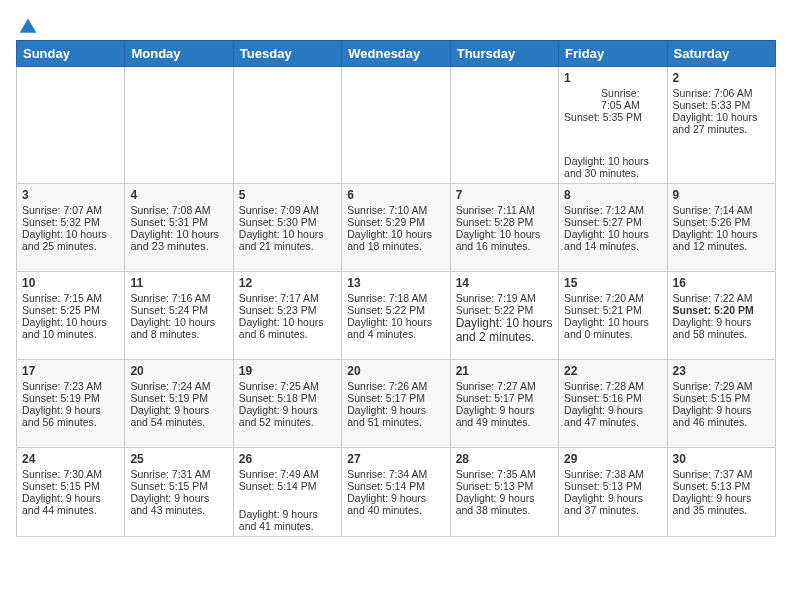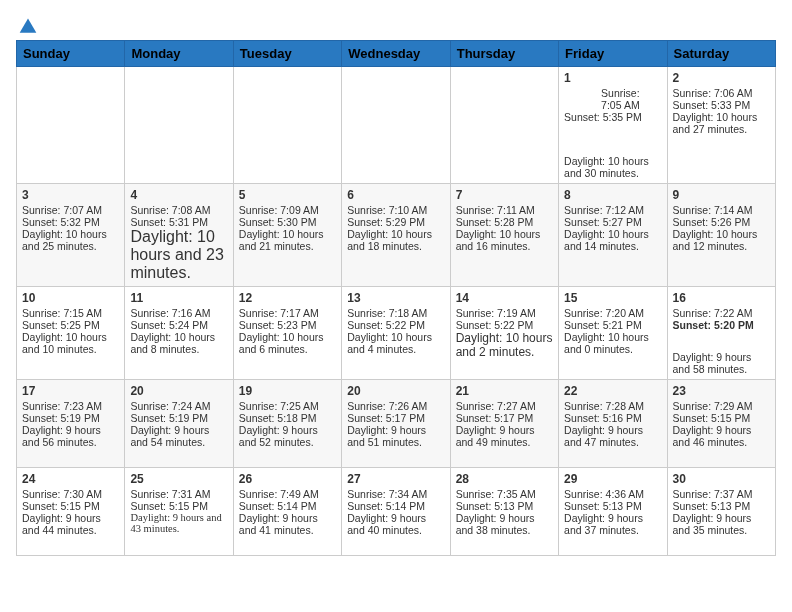--- a/index.html
+++ b/index.html
@@ -50,21 +50,21 @@
       font-size: 15px;
       color: #555;
     }
     .calendar-table {
       width: 100%;
       border-collapse: collapse;
       table-layout: fixed;
     }
     .calendar-table thead th {
       background-color: #2979c1;
-      color: #000000;
+      color: #ffffff;
       text-align: left;
       padding: 5px 6px;
       font-size: 13px;
       font-weight: bold;
       border: 1px solid #2266a8;
     }
     .calendar-table tbody td {
       border: 1px solid #ccc;
       vertical-align: top;
       padding: 4px 5px;
@@ -142,21 +142,21 @@
           <td>
             <span class="day-number">3</span>
         <span style="display:block;font-size:10.5px;">Sunrise: 7:07 AM</span>
         <span style="display:block;font-size:10.5px;">Sunset: 5:32 PM</span>
         <span style="display:block;font-size:10.5px;">Daylight: 10 hours and 25 minutes.</span>
           </td>
           <td>
             <span class="day-number">4</span>
         <span style="display:block;font-size:10.5px;">Sunrise: 7:08 AM</span>
         <span style="display:block;font-size:10.5px;">Sunset: 5:31 PM</span>
-        <span style="display:block;font-size:16px;">Daylight: 10 hours and 23 minutes.</span>
+        <span style="display:block;font-size:11px;">Daylight: 10 hours and 23 minutes.</span>
           </td>
           <td>
             <span class="day-number">5</span>
         <span style="display:block;font-size:10.5px;">Sunrise: 7:09 AM</span>
         <span style="display:block;font-size:10.5px;">Sunset: 5:30 PM</span>
         <span style="display:block;font-size:10.5px;">Daylight: 10 hours and 21 minutes.</span>
           </td>
           <td>
             <span class="day-number">6</span>
         <span style="display:block;font-size:10.5px;">Sunrise: 7:10 AM</span>
@@ -216,21 +216,21 @@
           <td>
             <span class="day-number">15</span>
         <span style="display:block;font-size:10.5px;">Sunrise: 7:20 AM</span>
         <span style="display:block;font-size:10.5px;">Sunset: 5:21 PM</span>
         <span style="display:block;font-size:10.5px;">Daylight: 10 hours and 0 minutes.</span>
           </td>
           <td>
             <span class="day-number">16</span>
         <span style="display:block;font-size:10.5px;">Sunrise: 7:22 AM</span>
         <span style="display:block;font-size:10.5px;font-weight:bold;">Sunset: 5:20 PM</span>
-        <span style="display:block;font-size:10.5px;margin-top:20px;">Daylight: 9 hours and 58 minutes.</span>
+        <span style="display:block;font-size:10.5px;">Daylight: 9 hours and 58 minutes.</span>
           </td>
         </tr>
         <tr>
           <td>
             <span class="day-number">17</span>
         <span style="display:block;font-size:10.5px;">Sunrise: 7:23 AM</span>
         <span style="display:block;font-size:10.5px;">Sunset: 5:19 PM</span>
         <span style="display:block;font-size:10.5px;">Daylight: 9 hours and 56 minutes.</span>
           </td>
           <td>
@@ -274,43 +274,43 @@
           <td>
             <span class="day-number">24</span>
         <span style="display:block;font-size:10.5px;">Sunrise: 7:30 AM</span>
         <span style="display:block;font-size:10.5px;">Sunset: 5:15 PM</span>
         <span style="display:block;font-size:10.5px;">Daylight: 9 hours and 44 minutes.</span>
           </td>
           <td>
             <span class="day-number">25</span>
         <span style="display:block;font-size:10.5px;">Sunrise: 7:31 AM</span>
         <span style="display:block;font-size:10.5px;">Sunset: 5:15 PM</span>
-        <span style="display:block;font-size:10.5px;font-family:Liberation Serif, serif;">Daylight: 9 hours and 43 minutes.</span>
+        <span style="display:block;font-size:10.5px;">Daylight: 9 hours and 43 minutes.</span>
           </td>
           <td>
             <span class="day-number">26</span>
         <span style="display:block;font-size:10.5px;">Sunrise: 7:49 AM</span>
         <span style="display:block;font-size:10.5px;">Sunset: 5:14 PM</span>
-        <span style="display:block;font-size:10.5px;">Daylight: 9 hours and 41 minutes.</span>
+        <span style="display:block;font-size:10.5px;margin-top:16px;">Daylight: 9 hours and 41 minutes.</span>
           </td>
           <td>
             <span class="day-number">27</span>
         <span style="display:block;font-size:10.5px;">Sunrise: 7:34 AM</span>
         <span style="display:block;font-size:10.5px;">Sunset: 5:14 PM</span>
         <span style="display:block;font-size:10.5px;">Daylight: 9 hours and 40 minutes.</span>
           </td>
           <td>
             <span class="day-number">28</span>
         <span style="display:block;font-size:10.5px;">Sunrise: 7:35 AM</span>
         <span style="display:block;font-size:10.5px;">Sunset: 5:13 PM</span>
         <span style="display:block;font-size:10.5px;">Daylight: 9 hours and 38 minutes.</span>
           </td>
           <td>
             <span class="day-number">29</span>
-        <span style="display:block;font-size:10.5px;">Sunrise: 4:36 AM</span>
+        <span style="display:block;font-size:10.5px;">Sunrise: 7:38 AM</span>
         <span style="display:block;font-size:10.5px;">Sunset: 5:13 PM</span>
         <span style="display:block;font-size:10.5px;">Daylight: 9 hours and 37 minutes.</span>
           </td>
           <td>
             <span class="day-number">30</span>
         <span style="display:block;font-size:10.5px;">Sunrise: 7:37 AM</span>
         <span style="display:block;font-size:10.5px;">Sunset: 5:13 PM</span>
         <span style="display:block;font-size:10.5px;">Daylight: 9 hours and 35 minutes.</span>
           </td>
         </tr>

